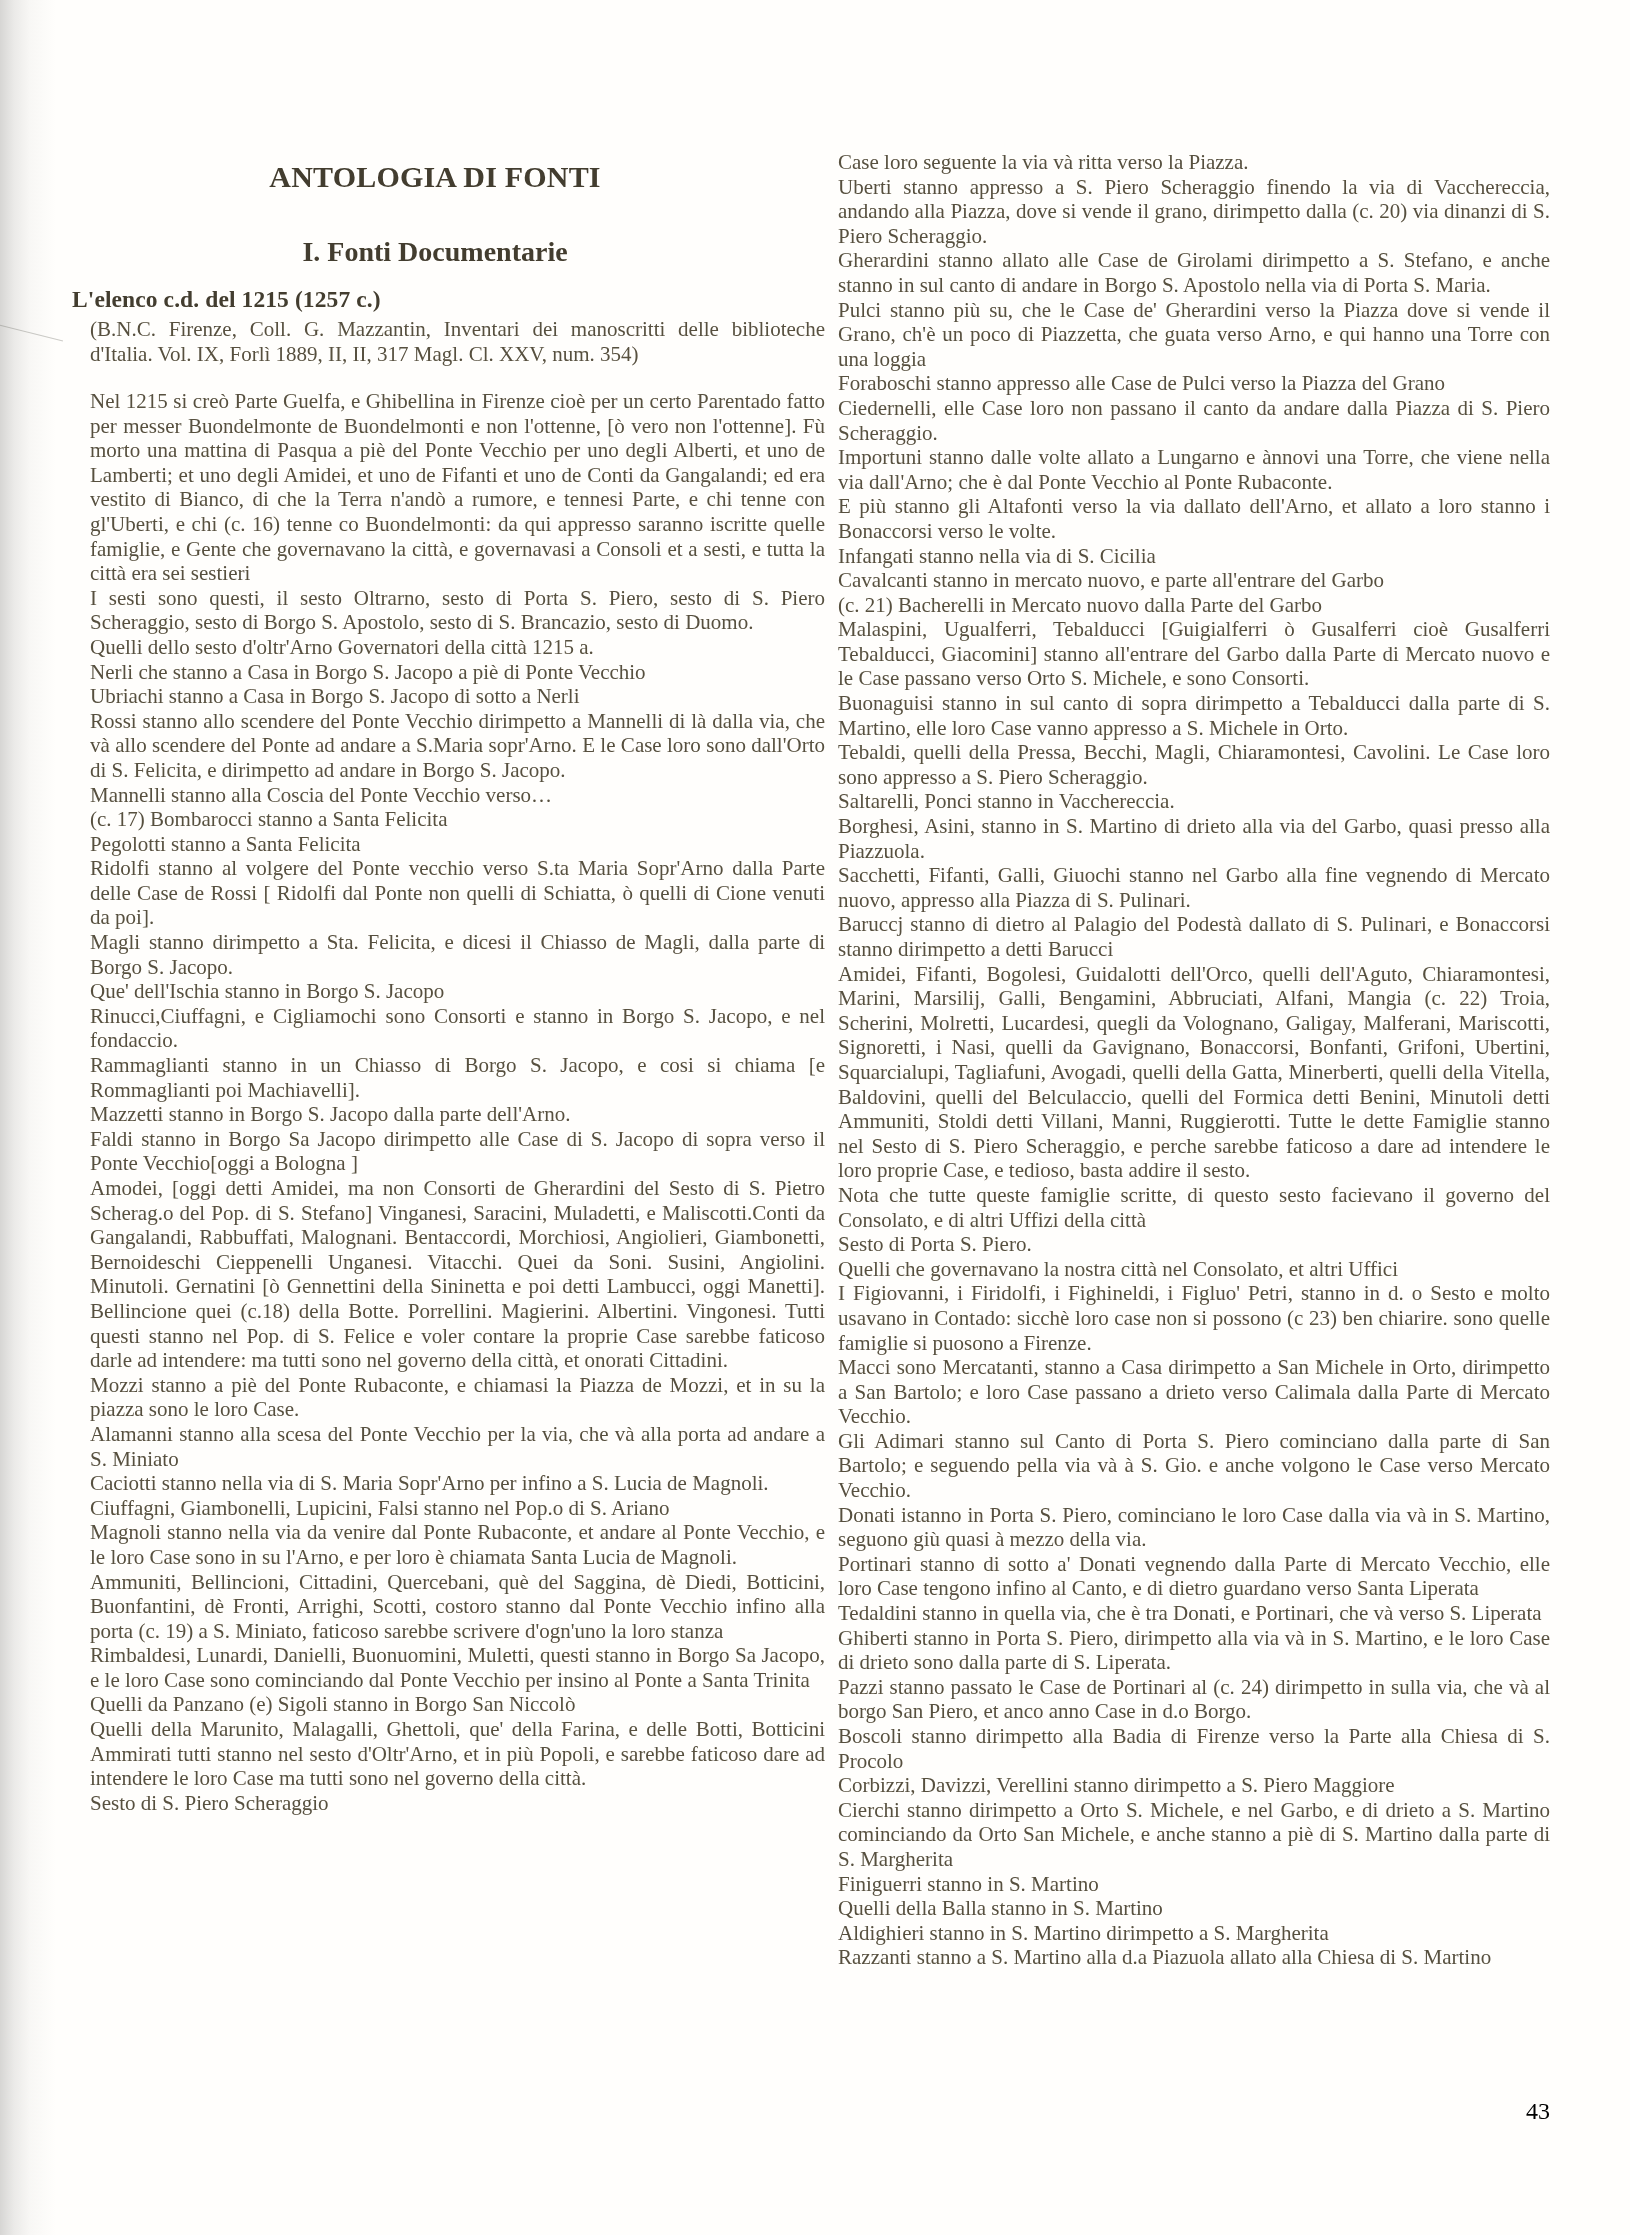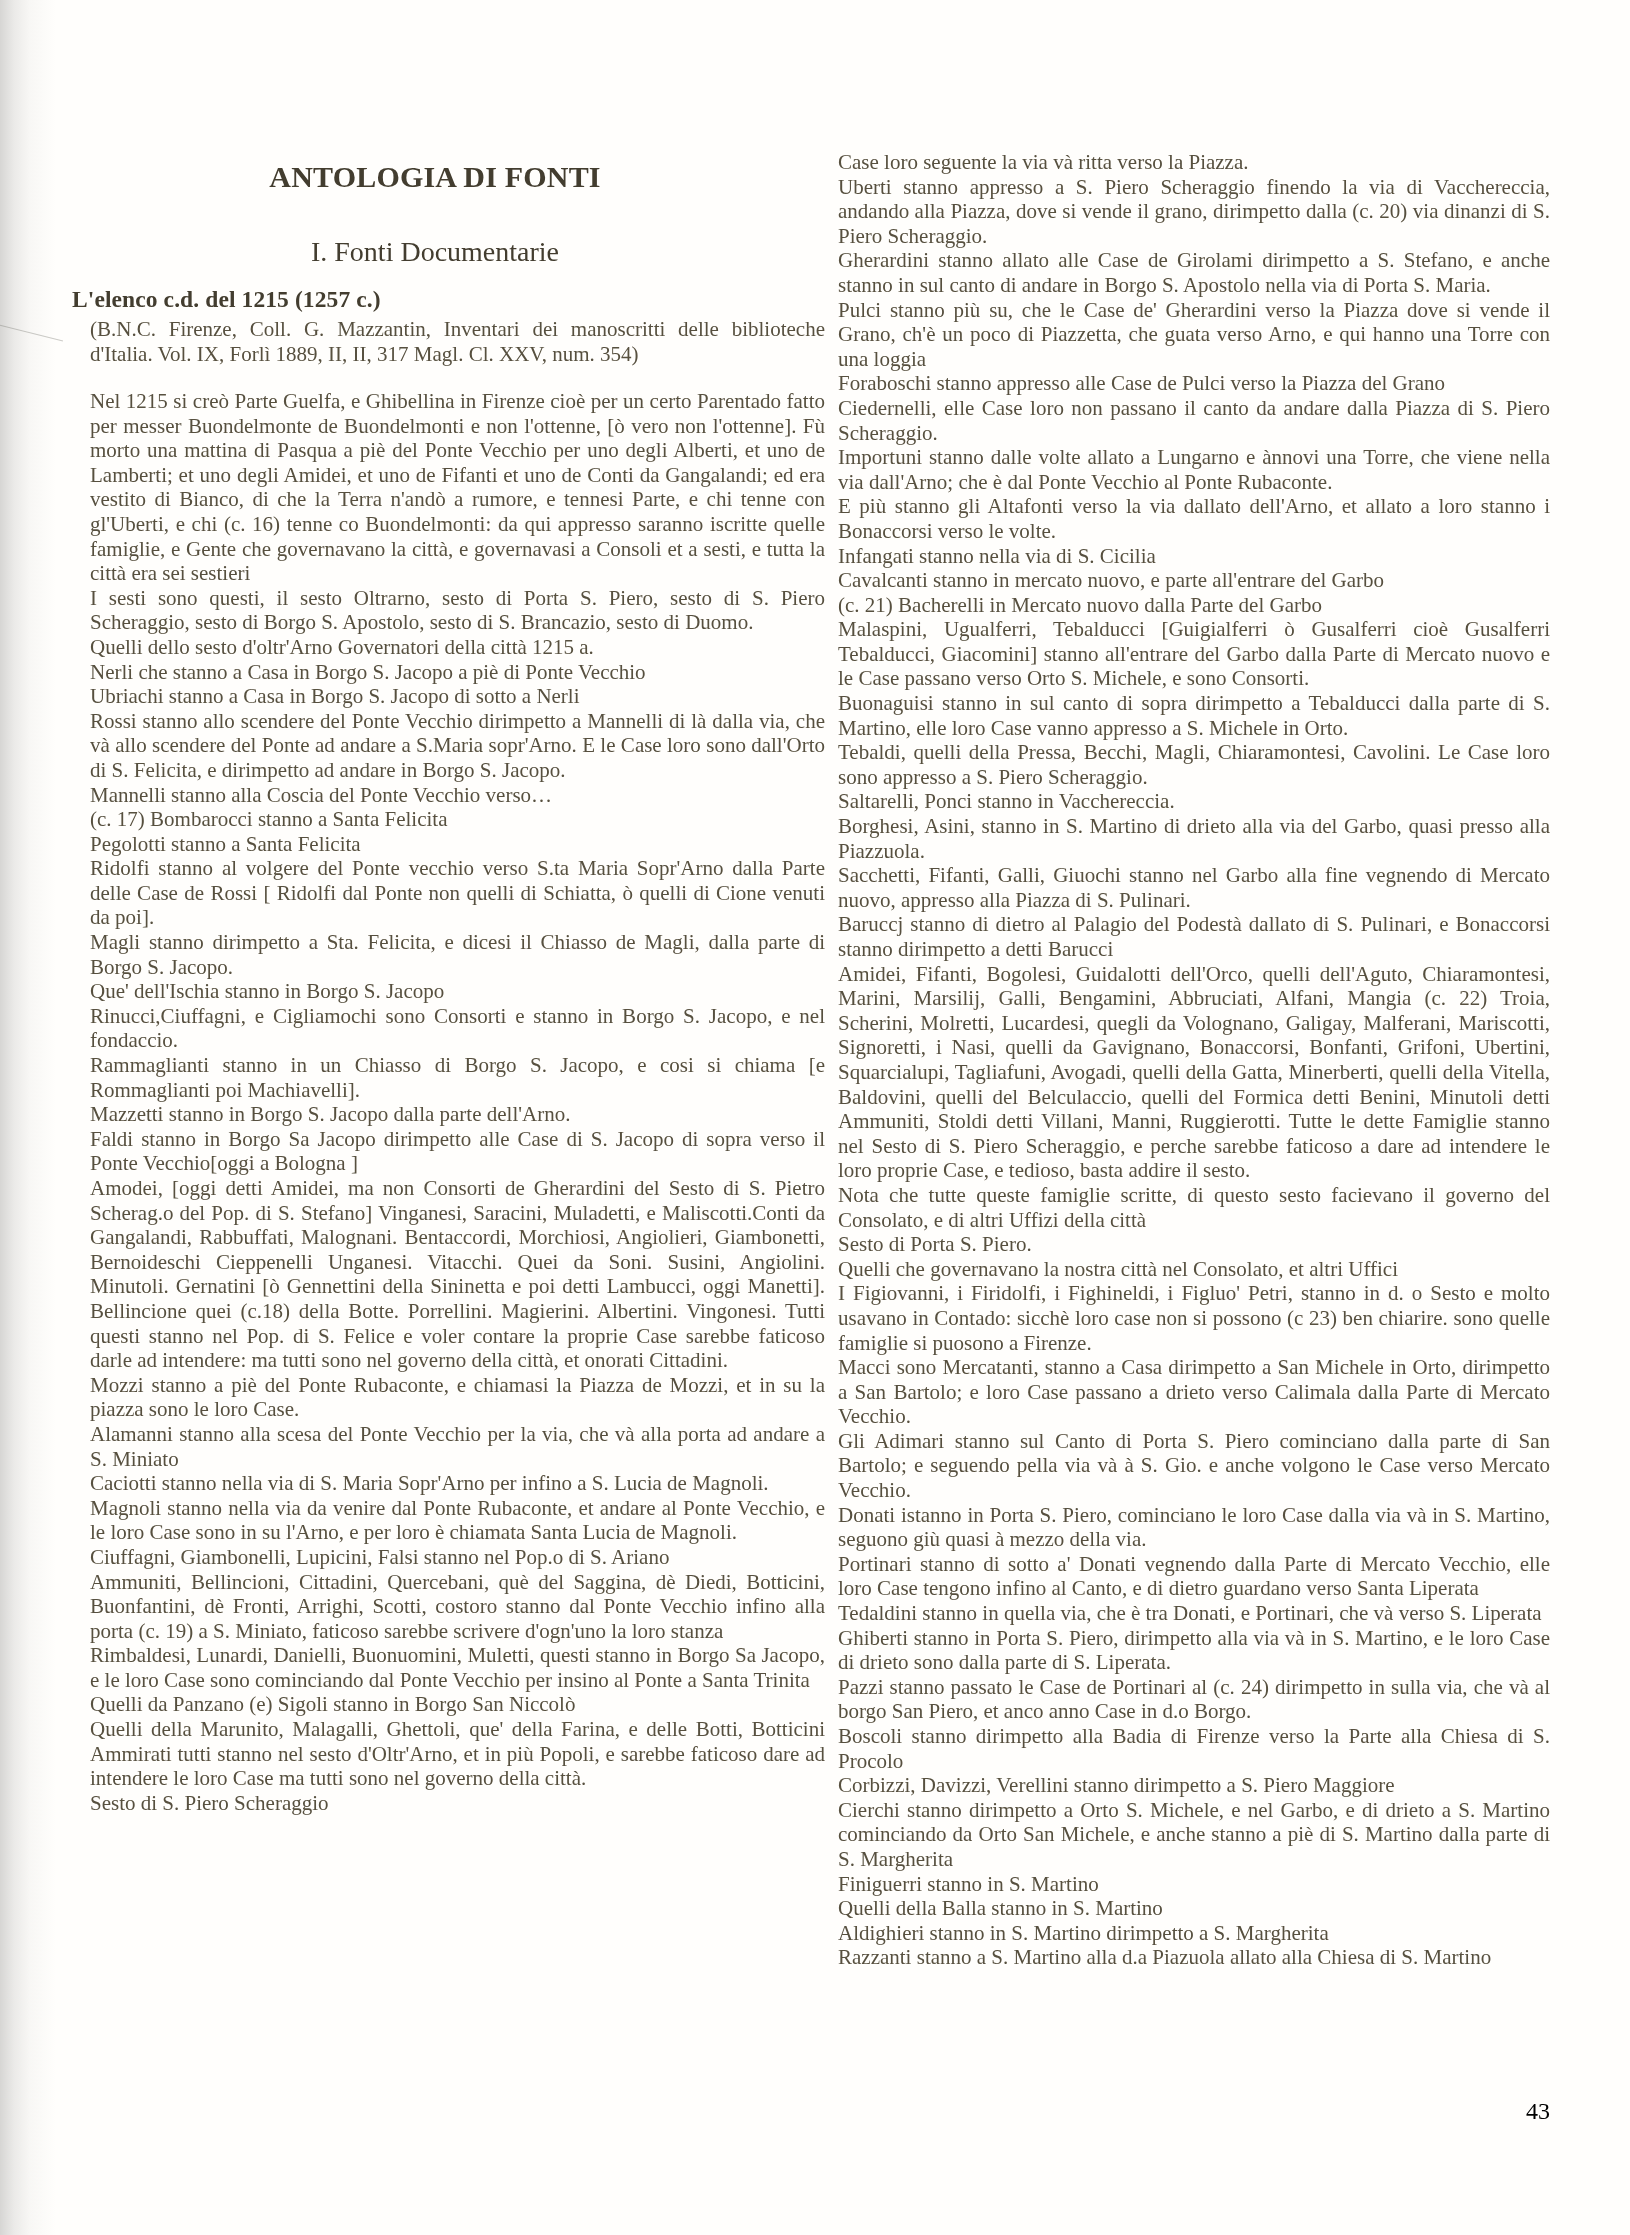--- a/index.html
+++ b/index.html
@@ -45,21 +45,21 @@
   }
   #page-title {
     top: 160px;
     font-size: 30px;
     font-weight: bold;
     letter-spacing: 0.2px;
   }
   #page-subtitle {
     top: 236px;
     font-size: 28px;
-    font-weight: normal;
+    font-weight: bold;
   }
   #section-heading {
     position: absolute;
     left: 72px;
     top: 286px;
     font-size: 23.5px;
     font-weight: bold;
     color: #433d2f;
     letter-spacing: 0.1px;
   }
@@ -133,22 +133,22 @@
       <p class="entry">Magli stanno dirimpetto a Sta. Felicita, e dicesi il Chiasso de Magli, dalla parte di Borgo S. Jacopo.</p>
       <p class="entry">Que' dell'Ischia stanno in Borgo S. Jacopo</p>
       <p class="entry">Rinucci,Ciuffagni, e Cigliamochi sono Consorti e stanno in Borgo S. Jacopo, e nel fondaccio.</p>
       <p class="entry">Rammaglianti stanno in un Chiasso di Borgo S. Jacopo, e cosi si chiama [e Rommaglianti poi Machiavelli].</p>
       <p class="entry">Mazzetti stanno in Borgo S. Jacopo dalla parte dell'Arno.</p>
       <p class="entry">Faldi stanno in Borgo Sa Jacopo dirimpetto alle Case di S. Jacopo di sopra verso il Ponte Vecchio[oggi a Bologna ]</p>
       <p class="entry">Amodei, [oggi detti Amidei, ma non Consorti de Gherardini del Sesto di S. Pietro Scherag.o del Pop. di S. Stefano] Vinganesi, Saracini, Muladetti, e Maliscotti.Conti da Gangalandi, Rabbuffati, Malognani. Bentaccordi, Morchiosi, Angiolieri, Giambonetti, Bernoideschi Cieppenelli Unganesi. Vitacchi. Quei da Soni. Susini, Angiolini. Minutoli. Gernatini [ò Gennettini della Sininetta e poi detti Lambucci, oggi Manetti]. Bellincione quei (c.18) della Botte. Porrellini. Magierini. Albertini. Vingonesi. Tutti questi stanno nel Pop. di S. Felice e voler contare la proprie Case sarebbe faticoso darle ad intendere: ma tutti sono nel governo della città, et onorati Cittadini.</p>
       <p class="entry">Mozzi stanno a piè del Ponte Rubaconte, e chiamasi la Piazza de Mozzi, et in su la piazza sono le loro Case.</p>
       <p class="entry">Alamanni stanno alla scesa del Ponte Vecchio per la via, che và alla porta ad andare a S. Miniato</p>
       <p class="entry">Caciotti stanno nella via di S. Maria Sopr'Arno per infino a S. Lucia de Magnoli.</p>
+      <p class="entry">Ciuffagni, Giambonelli, Lupicini, Falsi stanno nel Pop.o di S. Ariano</p>
       <p class="entry">Magnoli stanno nella via da venire dal Ponte Rubaconte, et andare al Ponte Vecchio, e le loro Case sono in su l'Arno, e per loro è chiamata Santa Lucia de Magnoli.</p>
-      <p class="entry">Ciuffagni, Giambonelli, Lupicini, Falsi stanno nel Pop.o di S. Ariano</p>
       <p class="entry">Ammuniti, Bellincioni, Cittadini, Quercebani, què del Saggina, dè Diedi, Botticini, Buonfantini, dè Fronti, Arrighi, Scotti, costoro stanno dal Ponte Vecchio infino alla porta (c. 19) a S. Miniato, faticoso sarebbe scrivere d'ogn'uno la loro stanza</p>
       <p class="entry">Rimbaldesi, Lunardi, Danielli, Buonuomini, Muletti, questi stanno in Borgo Sa Jacopo, e le loro Case sono cominciando dal Ponte Vecchio per insino al Ponte a Santa Trinita</p>
       <p class="entry">Quelli da Panzano (e) Sigoli stanno in Borgo San Niccolò</p>
       <p class="entry">Quelli della Marunito, Malagalli, Ghettoli, que' della Farina, e delle Botti, Botticini Ammirati tutti stanno nel sesto d'Oltr'Arno, et in più Popoli, e sarebbe faticoso dare ad intendere le loro Case ma tutti sono nel governo della città.</p>
       <p class="entry">Sesto di S. Piero Scheraggio</p>
     </div>
 
   <div id="right-column" class="column">
       <p class="entry">Case loro seguente la via và ritta verso la Piazza.</p>
       <p class="entry">Uberti stanno appresso a S. Piero Scheraggio finendo la via di Vacchereccia, andando alla Piazza, dove si vende il grano, dirimpetto dalla (c. 20) via dinanzi di S. Piero Scheraggio.</p>

